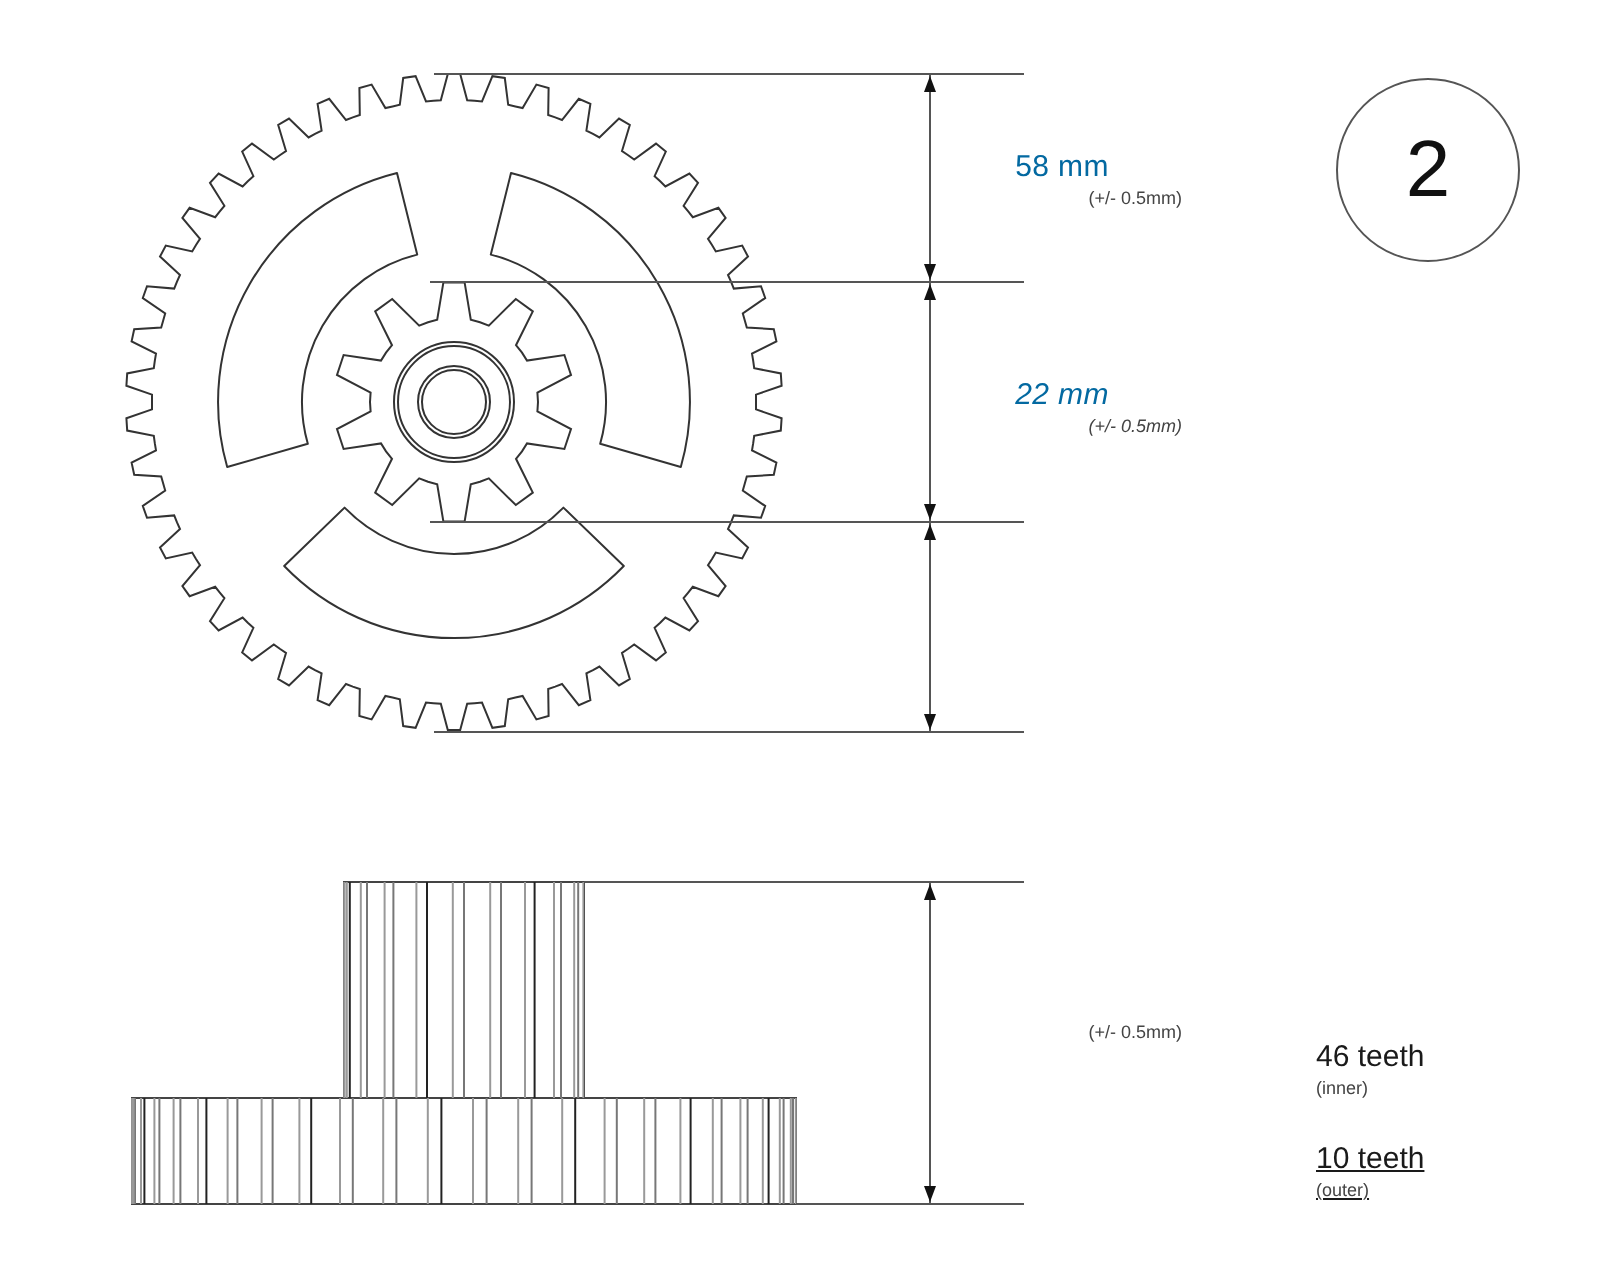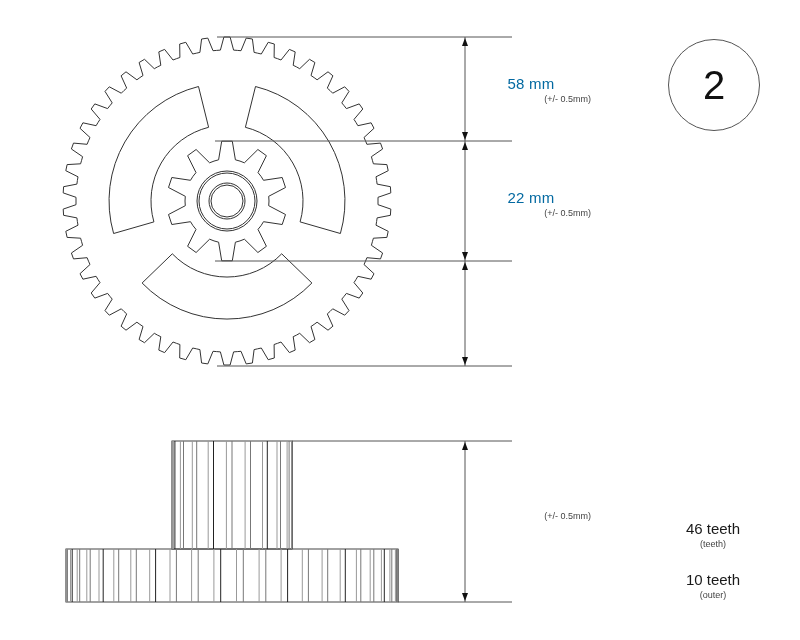--- a/index.html
+++ b/index.html
@@ -5,21 +5,21 @@
   html, body { margin:0; padding:0; background:#ffffff; }
   body { width:800px; height:640px; position:relative; overflow:hidden;
          font-family:"Liberation Sans", "DejaVu Sans", sans-serif; color:#1a1a1a; }
   #drawing { position:absolute; left:0; top:0; width:800px; height:640px; }
   .lbl { position:absolute; text-align:center; width:120px; }
   .lbl .main { font-size:15px; line-height:18px; color:#0369a1; letter-spacing:0.2px; }
   .lbl .sub { font-size:9px; line-height:12px; color:#444;text-align:right; }
   .badge { position:absolute; left:668px; top:39px; width:92px; height:92px; border:1px solid #555;
            border-radius:50%; display:flex; align-items:center; justify-content:center;
            font-size:40px; color:#111; box-sizing:border-box; }
-  .teeth { position:absolute; text-align:center; width:110px; left:658px; }
+  .teeth { position:absolute; width:110px; left:658px; }
   .teeth .main { font-size:15px; line-height:18px; }
   .teeth .sub { font-size:9px; line-height:12px; color:#444; }
 </style>
 </head>
 <body>
 
 <svg id="drawing" viewBox="0 0 800 640" xmlns="http://www.w3.org/2000/svg">
   <g fill="none" stroke="#333" stroke-width="1">
     <path id="outer-gear" d="M216.7,50.4 L220.4,50.1 L223.9,37.0 L230.1,37.0 L233.6,50.1 L237.3,50.4 L241.0,50.7 L246.2,38.1 L252.4,39.0 L254.1,52.4 L257.7,53.2 L261.3,54.0 L268.2,42.3 L274.3,44.0 L274.1,57.5 L277.6,58.7 L281.0,60.0 L289.4,49.4 L295.2,51.9 L293.2,65.3 L296.5,66.9 L299.7,68.7 L309.5,59.3 L314.9,62.5 L311.0,75.5 L314.1,77.6 L317.1,79.8 L328.0,71.8 L332.9,75.8 L327.3,88.1 L330.1,90.6 L332.7,93.2 L344.7,86.8 L349.0,91.4 L341.8,102.9 L344.1,105.7 L346.4,108.6 L359.2,103.9 L362.8,109.0 L354.0,119.4 L356.0,122.5 L357.9,125.7 L371.1,122.8 L374.0,128.3 L364.0,137.5 L365.5,140.8 L366.9,144.3 L380.5,143.1 L382.6,149.0 L371.4,156.7 L372.4,160.3 L373.4,163.8 L386.9,164.6 L388.2,170.7 L376.0,176.8 L376.6,180.4 L377.1,184.1 L390.4,186.7 L390.8,192.9 L378.0,197.3 L378.0,201.0 L378.0,204.7 L390.8,209.1 L390.4,215.3 L377.1,217.9 L376.6,221.6 L376.0,225.2 L388.2,231.3 L386.9,237.4 L373.4,238.2 L372.4,241.7 L371.4,245.3 L382.6,253.0 L380.5,258.9 L366.9,257.7 L365.5,261.2 L364.0,264.5 L374.0,273.7 L371.1,279.2 L357.9,276.3 L356.0,279.5 L354.0,282.6 L362.8,293.0 L359.2,298.1 L346.4,293.4 L344.1,296.3 L341.8,299.1 L349.0,310.6 L344.7,315.2 L332.7,308.8 L330.1,311.4 L327.3,313.9 L332.9,326.2 L328.0,330.2 L317.1,322.2 L314.1,324.4 L311.0,326.5 L314.9,339.5 L309.5,342.7 L299.7,333.3 L296.5,335.1 L293.2,336.7 L295.2,350.1 L289.4,352.6 L281.0,342.0 L277.6,343.3 L274.1,344.5 L274.3,358.0 L268.2,359.7 L261.3,348.0 L257.7,348.8 L254.1,349.6 L252.4,363.0 L246.2,363.9 L241.0,351.3 L237.3,351.6 L233.6,351.9 L230.1,365.0 L223.9,365.0 L220.4,351.9 L216.7,351.6 L213.0,351.3 L207.8,363.9 L201.6,363.0 L199.9,349.6 L196.3,348.8 L192.7,348.0 L185.8,359.7 L179.7,358.0 L179.9,344.5 L176.4,343.3 L173.0,342.0 L164.6,352.6 L158.8,350.1 L160.8,336.7 L157.5,335.1 L154.3,333.3 L144.5,342.7 L139.1,339.5 L143.0,326.5 L139.9,324.4 L136.9,322.2 L126.0,330.2 L121.1,326.2 L126.7,313.9 L123.9,311.4 L121.3,308.8 L109.3,315.2 L105.0,310.6 L112.2,299.1 L109.9,296.3 L107.6,293.4 L94.8,298.1 L91.2,293.0 L100.0,282.6 L98.0,279.5 L96.1,276.3 L82.9,279.2 L80.0,273.7 L90.0,264.5 L88.5,261.2 L87.1,257.7 L73.5,258.9 L71.4,253.0 L82.6,245.3 L81.6,241.7 L80.6,238.2 L67.1,237.4 L65.8,231.3 L78.0,225.2 L77.4,221.6 L76.9,217.9 L63.6,215.3 L63.2,209.1 L76.0,204.7 L76.0,201.0 L76.0,197.3 L63.2,192.9 L63.6,186.7 L76.9,184.1 L77.4,180.4 L78.0,176.8 L65.8,170.7 L67.1,164.6 L80.6,163.8 L81.6,160.3 L82.6,156.7 L71.4,149.0 L73.5,143.1 L87.1,144.3 L88.5,140.8 L90.0,137.5 L80.0,128.3 L82.9,122.8 L96.1,125.7 L98.0,122.5 L100.0,119.4 L91.2,109.0 L94.8,103.9 L107.6,108.6 L109.9,105.7 L112.2,102.9 L105.0,91.4 L109.3,86.8 L121.3,93.2 L123.9,90.6 L126.7,88.1 L121.1,75.8 L126.0,71.8 L136.9,79.8 L139.9,77.6 L143.0,75.5 L139.1,62.5 L144.5,59.3 L154.3,68.7 L157.5,66.9 L160.8,65.3 L158.8,51.9 L164.6,49.4 L173.0,60.0 L176.4,58.7 L179.9,57.5 L179.7,44.0 L185.8,42.3 L192.7,54.0 L196.3,53.2 L199.9,52.4 L201.6,39.0 L207.8,38.1 L213.0,50.7 Z"></path>
     <g id="slots">
@@ -135,30 +135,30 @@
     <line x1="465" y1="441" x2="465" y2="602"></line>
     <polygon points="465,442 462,450 468,450" stroke="none"></polygon>
     <polygon points="465,601 462,593 468,593" stroke="none"></polygon>
   </g>
 </svg>
 
 <div class="lbl" style="left:471px; top:75px;">
   <div class="main">58 mm</div>
   <div class="sub">(+/- 0.5mm)</div>
 </div>
-<div class="lbl" style="left:471px; top:189px;">
+<div class="lbl" style="left:471px; top:189px;font-style:italic;">
   <div class="main">22 mm</div>
   <div class="sub">(+/- 0.5mm)</div>
 </div>
 <div class="lbl" style="left:471px; top:510px;">
   <div class="sub">(+/- 0.5mm)</div>
 </div>
 
 <div class="badge">2</div>
 
 <div class="teeth" style="top:520px;">
   <div class="main">46 teeth</div>
-  <div class="sub">(teeth)</div>
+  <div class="sub">(inner)</div>
 </div>
-<div class="teeth" style="top:571px;">
+<div class="teeth" style="top:571px;text-decoration:underline;">
   <div class="main">10 teeth</div>
   <div class="sub">(outer)</div>
 </div>
 
 </body></html>

